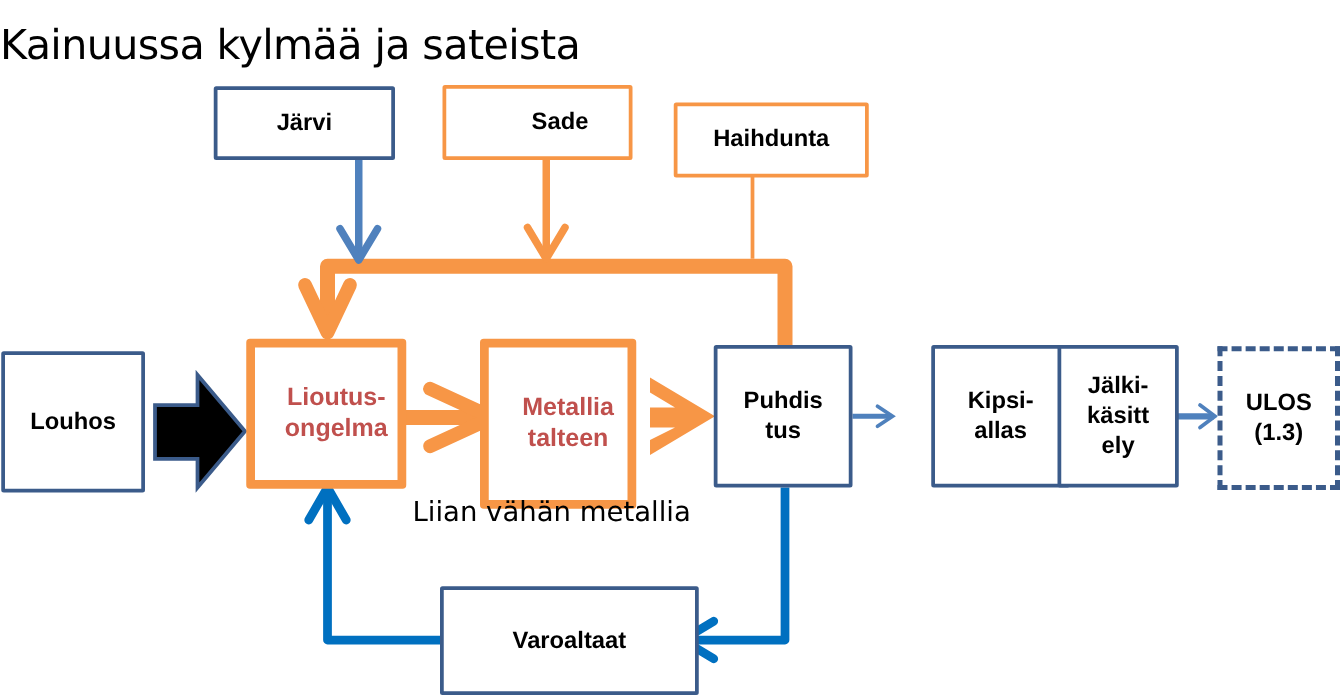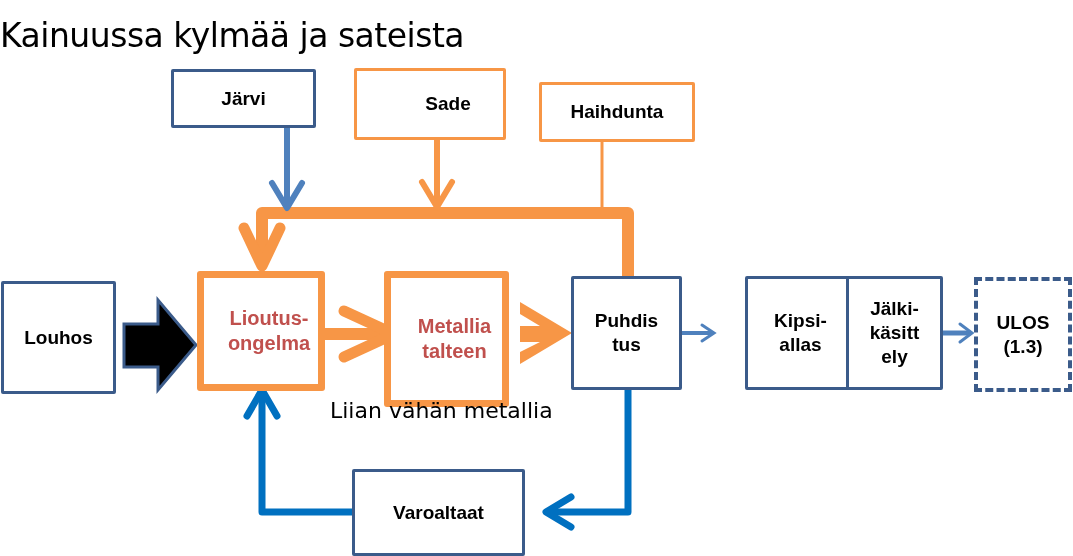--- a/index.html
+++ b/index.html
@@ -56,21 +56,21 @@
 
   <path d="M352 512 L262 512 L262 392" fill="none" stroke="#0070c0" stroke-width="7" stroke-linejoin="round"></path>
   <path d="M247 416 L262 390 L277 416" fill="none" stroke="#0070c0" stroke-width="7" stroke-linecap="round" stroke-linejoin="round"></path>
 </svg>
 
 <div class="title">Kainuussa kylmää ja sateista</div>
 
 <div class="box blue" style="left:171px;top:69px;width:145px;height:59px;">
   <span>Järvi</span>
 </div>
-<div class="box orange-thin" style="left:354px;top:68px;width:152px;height:72px;padding-left:36px;">
+<div class="box orange-thin" style="left:354px;top:68px;width:152px;height:60px;padding-left:36px;">
   <span>Sade</span>
 </div>
 <div class="box orange-thin" style="left:539px;top:67px;width:156px;height:60px;margin-top:15px;">
   <span>Haihdunta</span>
 </div>
 
 <div class="box blue" style="left:1px;top:281px;width:115px;height:113px;">
   <span>Louhos</span>
 </div>
 <div class="box orange-thick" style="left:197px;top:271px;width:128px;height:120px;">
@@ -94,15 +94,15 @@
 käsitt
 ely</span>
 </div>
 <div class="box dashed" style="left:974px;top:277px;width:98px;height:115px;">
   <span>ULOS
 (1.3)</span>
 </div>
 
 <div class="note">Liian vähän metallia</div>
 
-<div class="box blue" style="left:352px;top:469px;width:173px;height:87px;">
+<div class="box blue" style="left:352px;top:469px;width:207px;height:87px;">
   <span>Varoaltaat</span>
 </div>
 
 </body></html>

